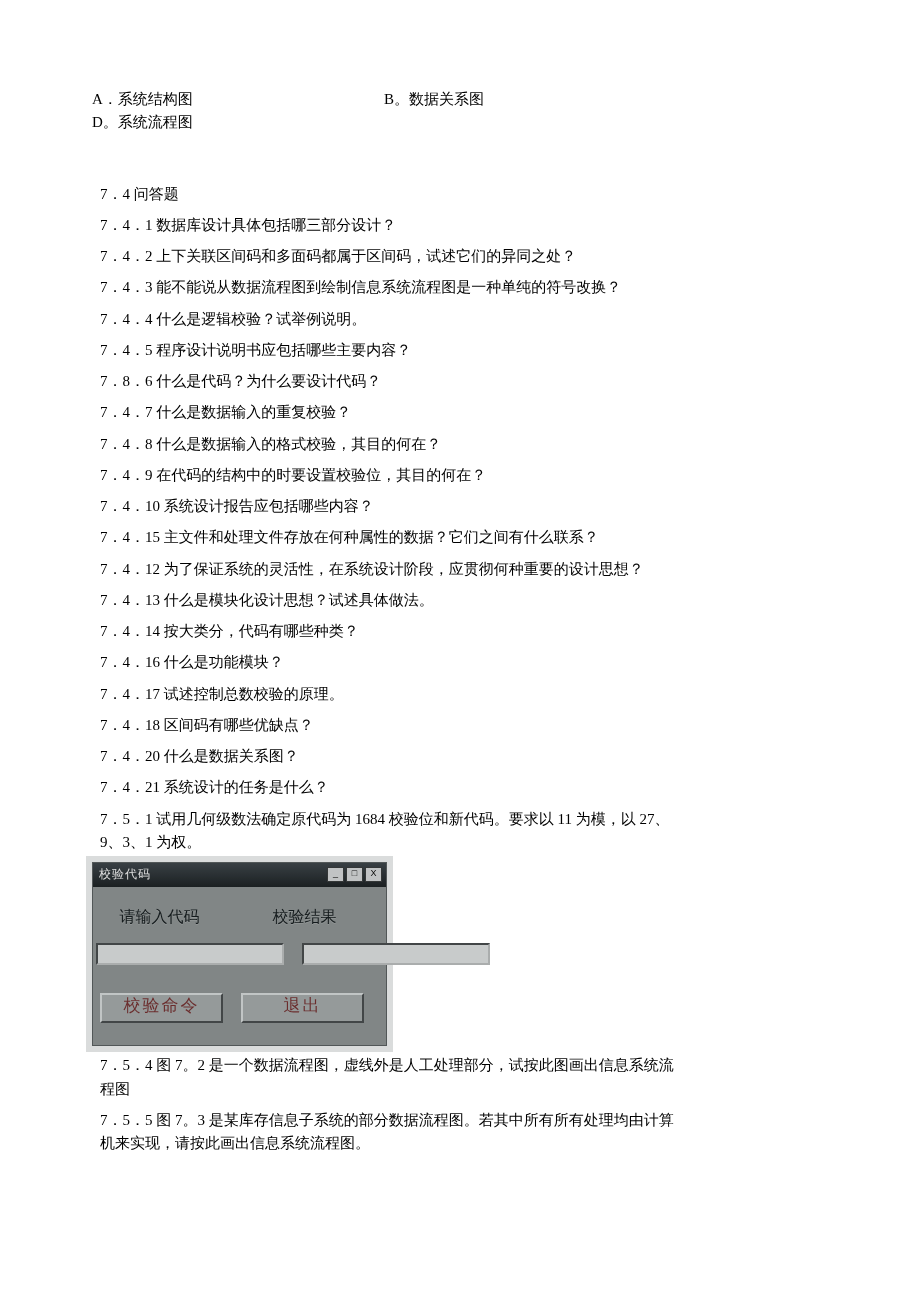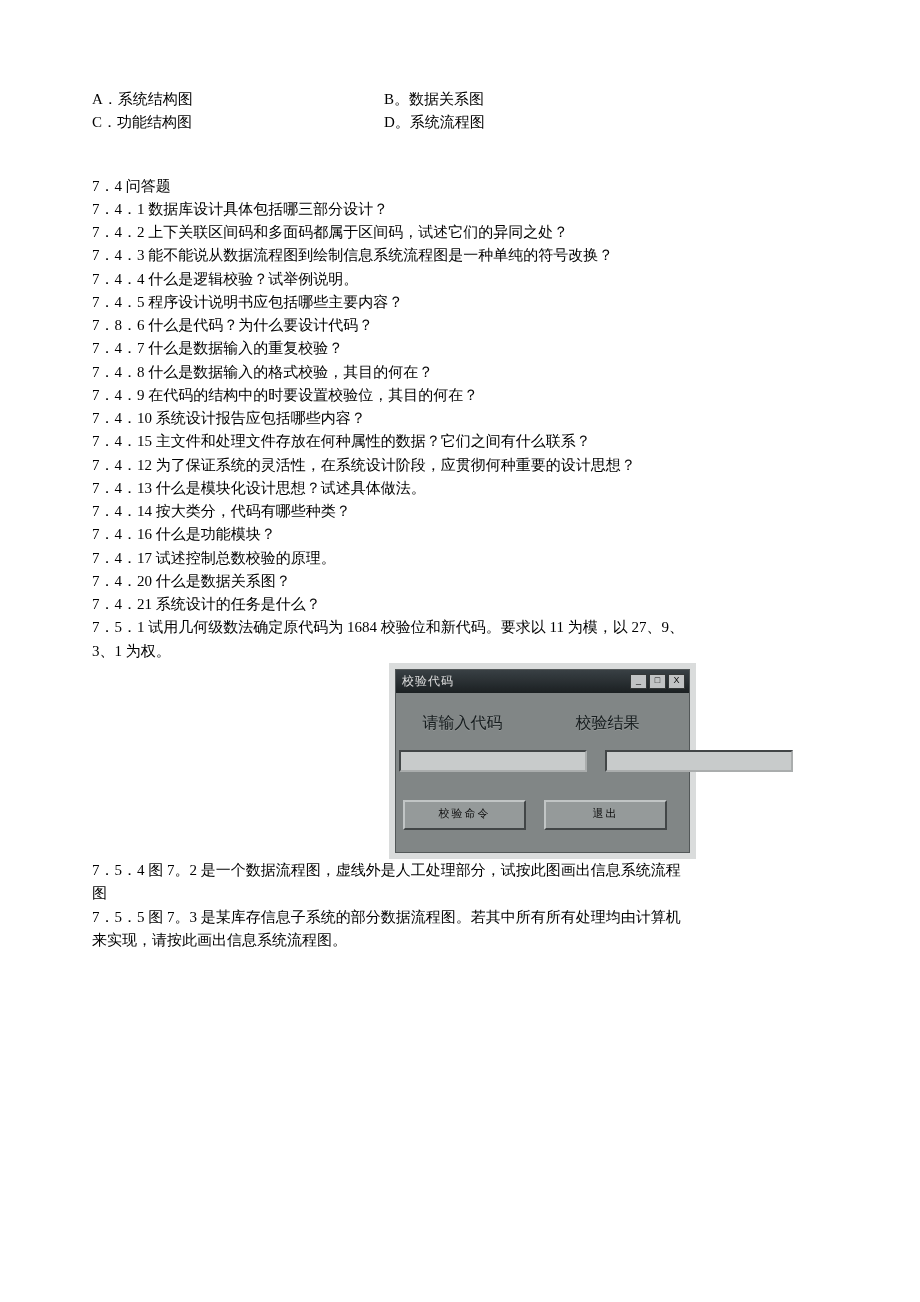--- a/index.html
+++ b/index.html
@@ -18,24 +18,24 @@
     padding: 88px 84px 60px 92px;
   }
   .mc-row {
     display: flex;
   }
   .mc-left {
     width: 292px;
     flex-shrink: 0;
   }
   .mc-spacer { height: 40px; }
-  .line { margin: 0; }
+  .line { margin: 8px; }
   .image-wrap {
     display: flex;
-    justify-content: flex-end;
+    justify-content: flex-start;
     margin: 6px 0 6px 0;
   }
   .scan-app {
     width: 293px;
     background: #6d7475;
     border: 1px solid #4b5354;
     box-shadow: 0 0 0 6px #e4e6e6;
     font-family: "SimSun", "宋体", serif;
     font-size: 13px;
     filter: grayscale(30%) contrast(0.9);
@@ -91,39 +91,38 @@
   }
   .buttons-row { margin-top: 28px; padding: 0 4px 4px 4px; }
   .app-btn {
     font-family: "KaiTi","STKaiti","SimSun",serif;
     flex: 1;
     height: 26px;
     background: #969e9e;
     border: 2px solid #c7cdcd;
     border-right-color: #3a4042;
     border-bottom-color: #3a4042;
-    color: #000000;
-    font-size: 11px;
+    color: #7f1d1d;
+    font-size: 17px;
     line-height: 22px;
     text-align: center;
     letter-spacing: 2px;
     cursor: pointer;
   }
 </style>
 </head>
 <body>
 
 <div class="page">
 
   <div class="mc-row">
     <span class="mc-left"><span>A．</span><span>系统结构图</span></span>
     <span><span>B。</span><span>数据关系图</span></span>
   </div>
   <div class="mc-row">
-    <span class="mc-left"><span>C．</span><span>功能结构图</span></span>
     <span><span>D。</span><span>系统流程图</span></span>
   </div>
 
   <div class="mc-spacer"></div>
 
   <p class="line">7．4 问答题</p>
   <p class="line">7．4．1 数据库设计具体包括哪三部分设计？</p>
   <p class="line">7．4．2 上下关联区间码和多面码都属于区间码，试述它们的异同之处？</p>
   <p class="line">7．4．3 能不能说从数据流程图到绘制信息系统流程图是一种单纯的符号改换？</p>
   <p class="line">7．4．4 什么是逻辑校验？试举例说明。</p>
@@ -132,20 +131,21 @@
   <p class="line">7．4．7 什么是数据输入的重复校验？</p>
   <p class="line">7．4．8 什么是数据输入的格式校验，其目的何在？</p>
   <p class="line">7．4．9 在代码的结构中的时要设置校验位，其目的何在？</p>
   <p class="line">7．4．10 系统设计报告应包括哪些内容？</p>
   <p class="line">7．4．15 主文件和处理文件存放在何种属性的数据？它们之间有什么联系？</p>
   <p class="line">7．4．12 为了保证系统的灵活性，在系统设计阶段，应贯彻何种重要的设计思想？</p>
   <p class="line">7．4．13 什么是模块化设计思想？试述具体做法。</p>
   <p class="line">7．4．14 按大类分，代码有哪些种类？</p>
   <p class="line">7．4．16 什么是功能模块？</p>
   <p class="line">7．4．17 试述控制总数校验的原理。</p>
+  <p class="line">7．4．18 区间码有哪些优缺点？</p>
   <p class="line">7．4．20 什么是数据关系图？</p>
   <p class="line">7．4．21 系统设计的任务是什么？</p>
 
   <p class="line">7．5．1 试用几何级数法确定原代码为 1684 校验位和新代码。要求以 11 为模，以 27、9、3、1 为权。</p>
 
   <div class="image-wrap">
     <div class="scan-app">
       <div class="title-bar">
         <span class="title-text">校验代码</span>
         <div class="win-btns">

